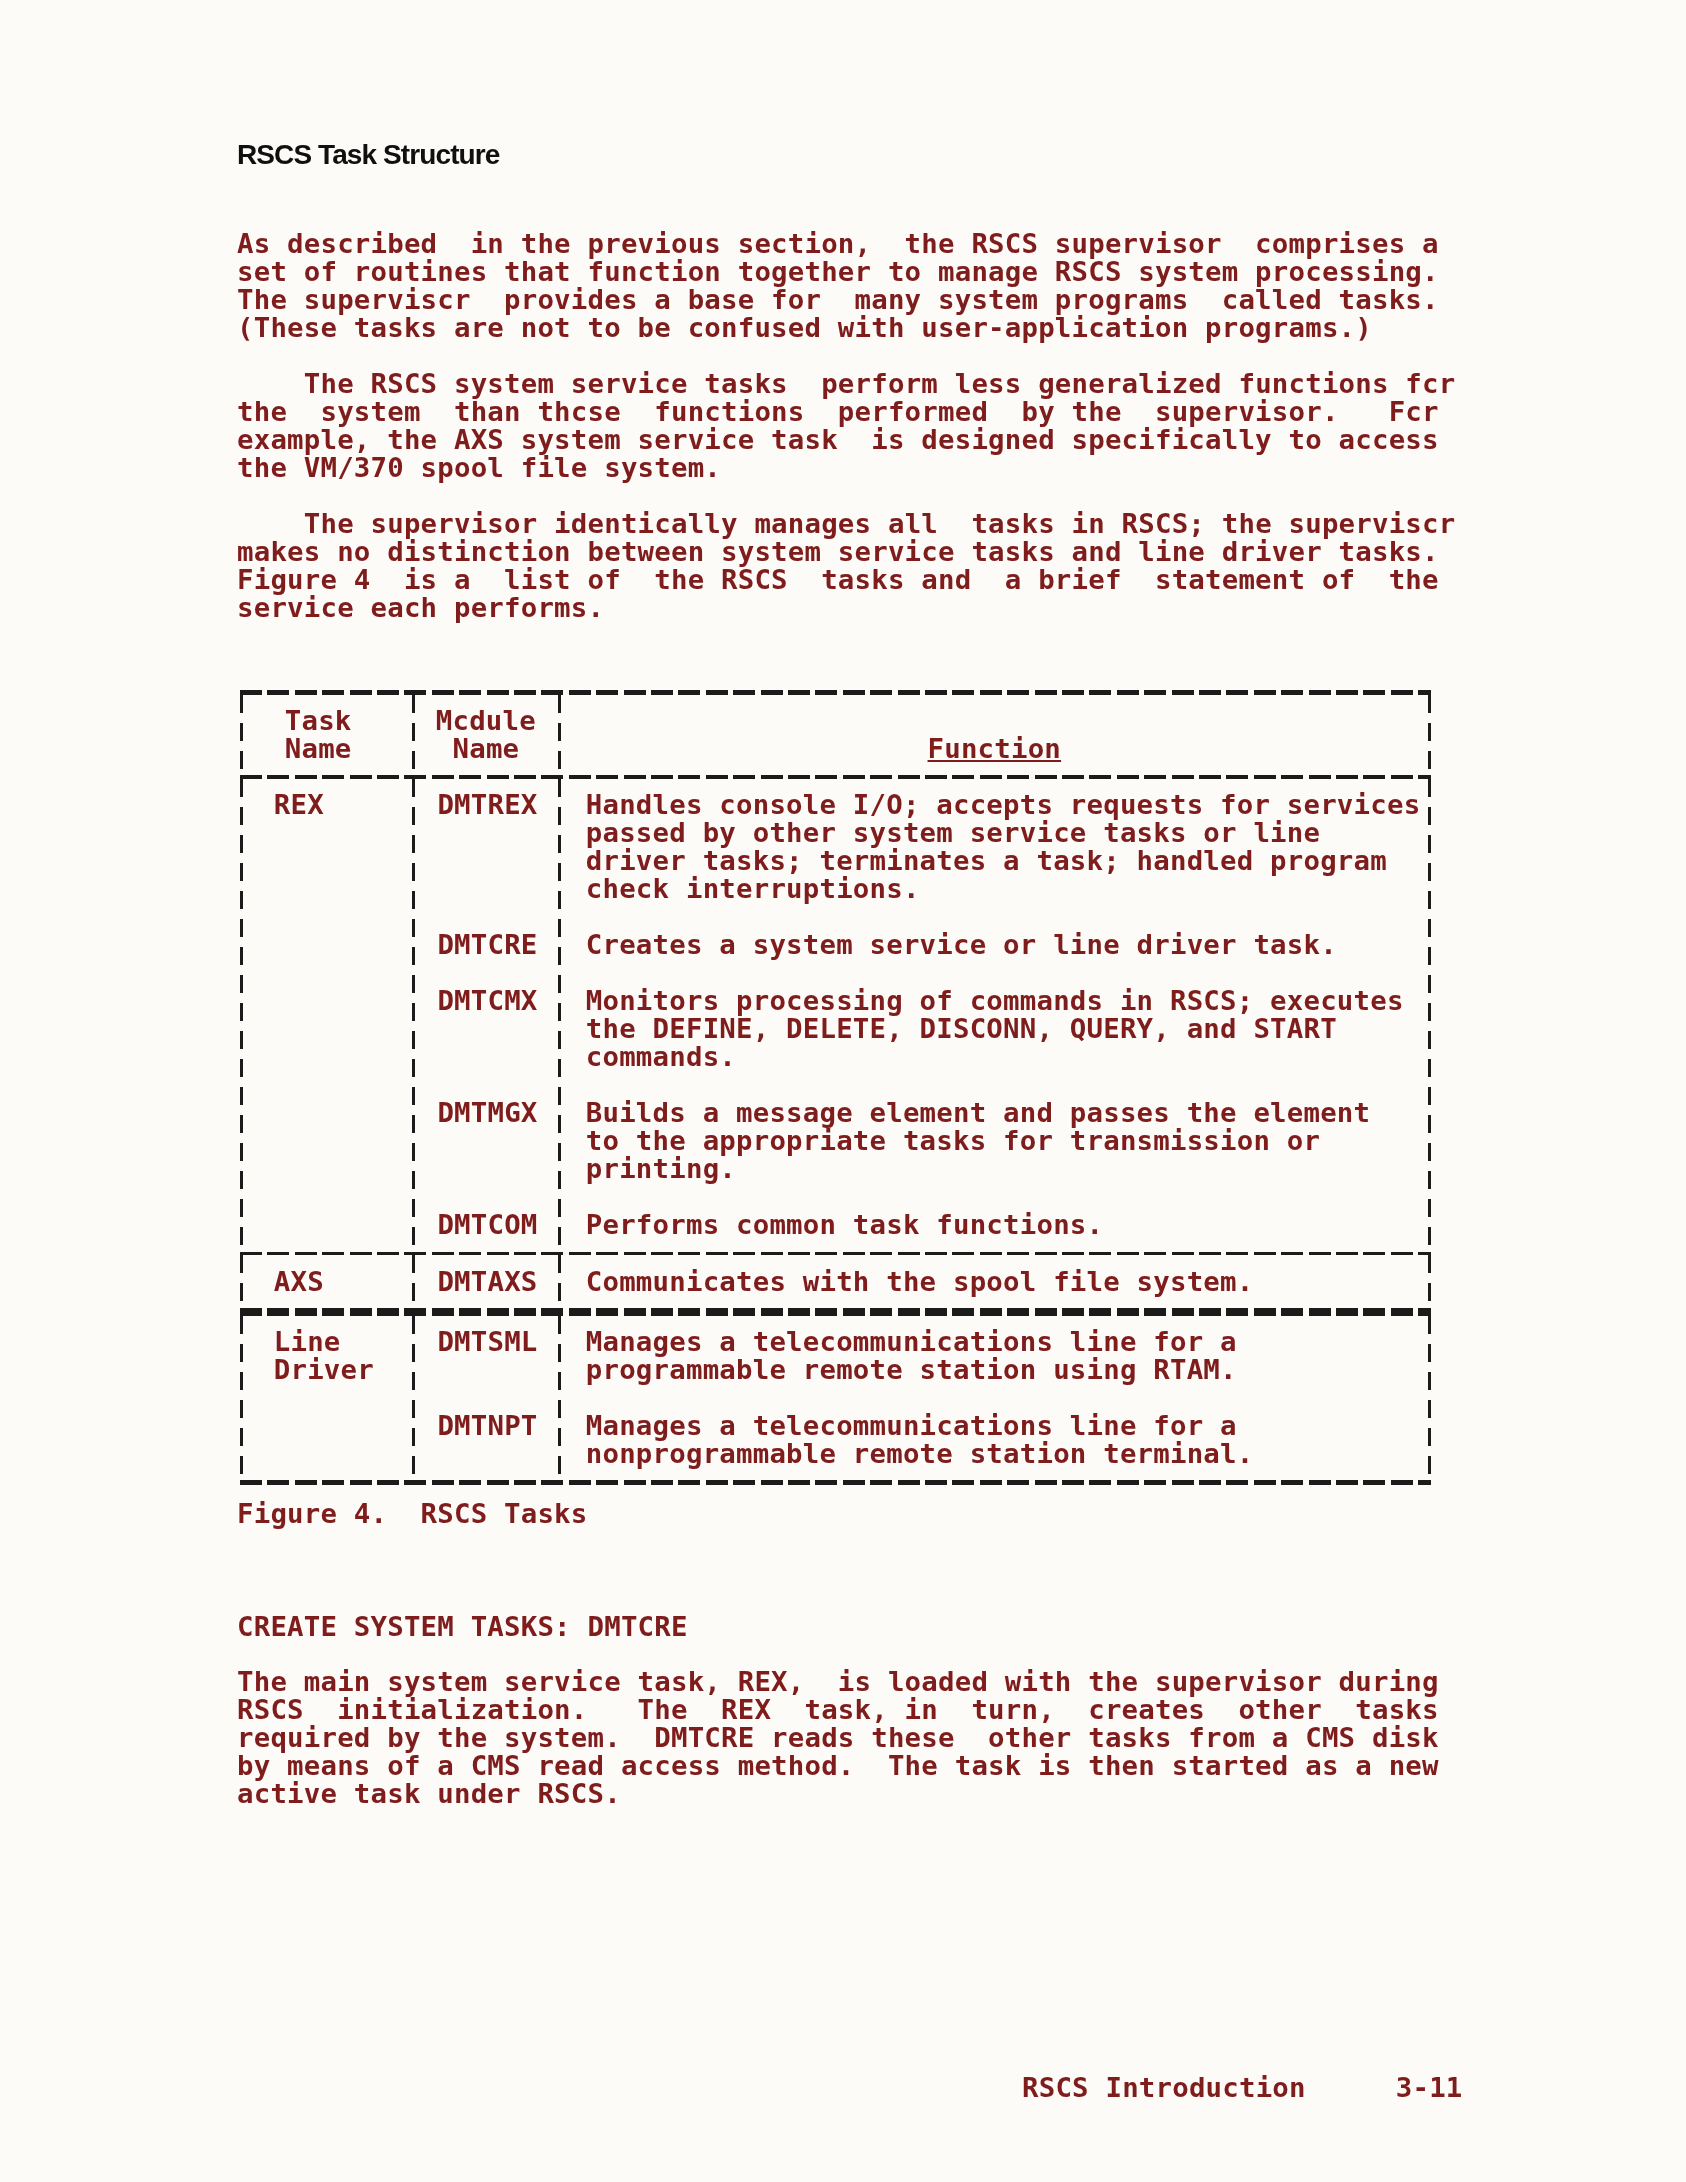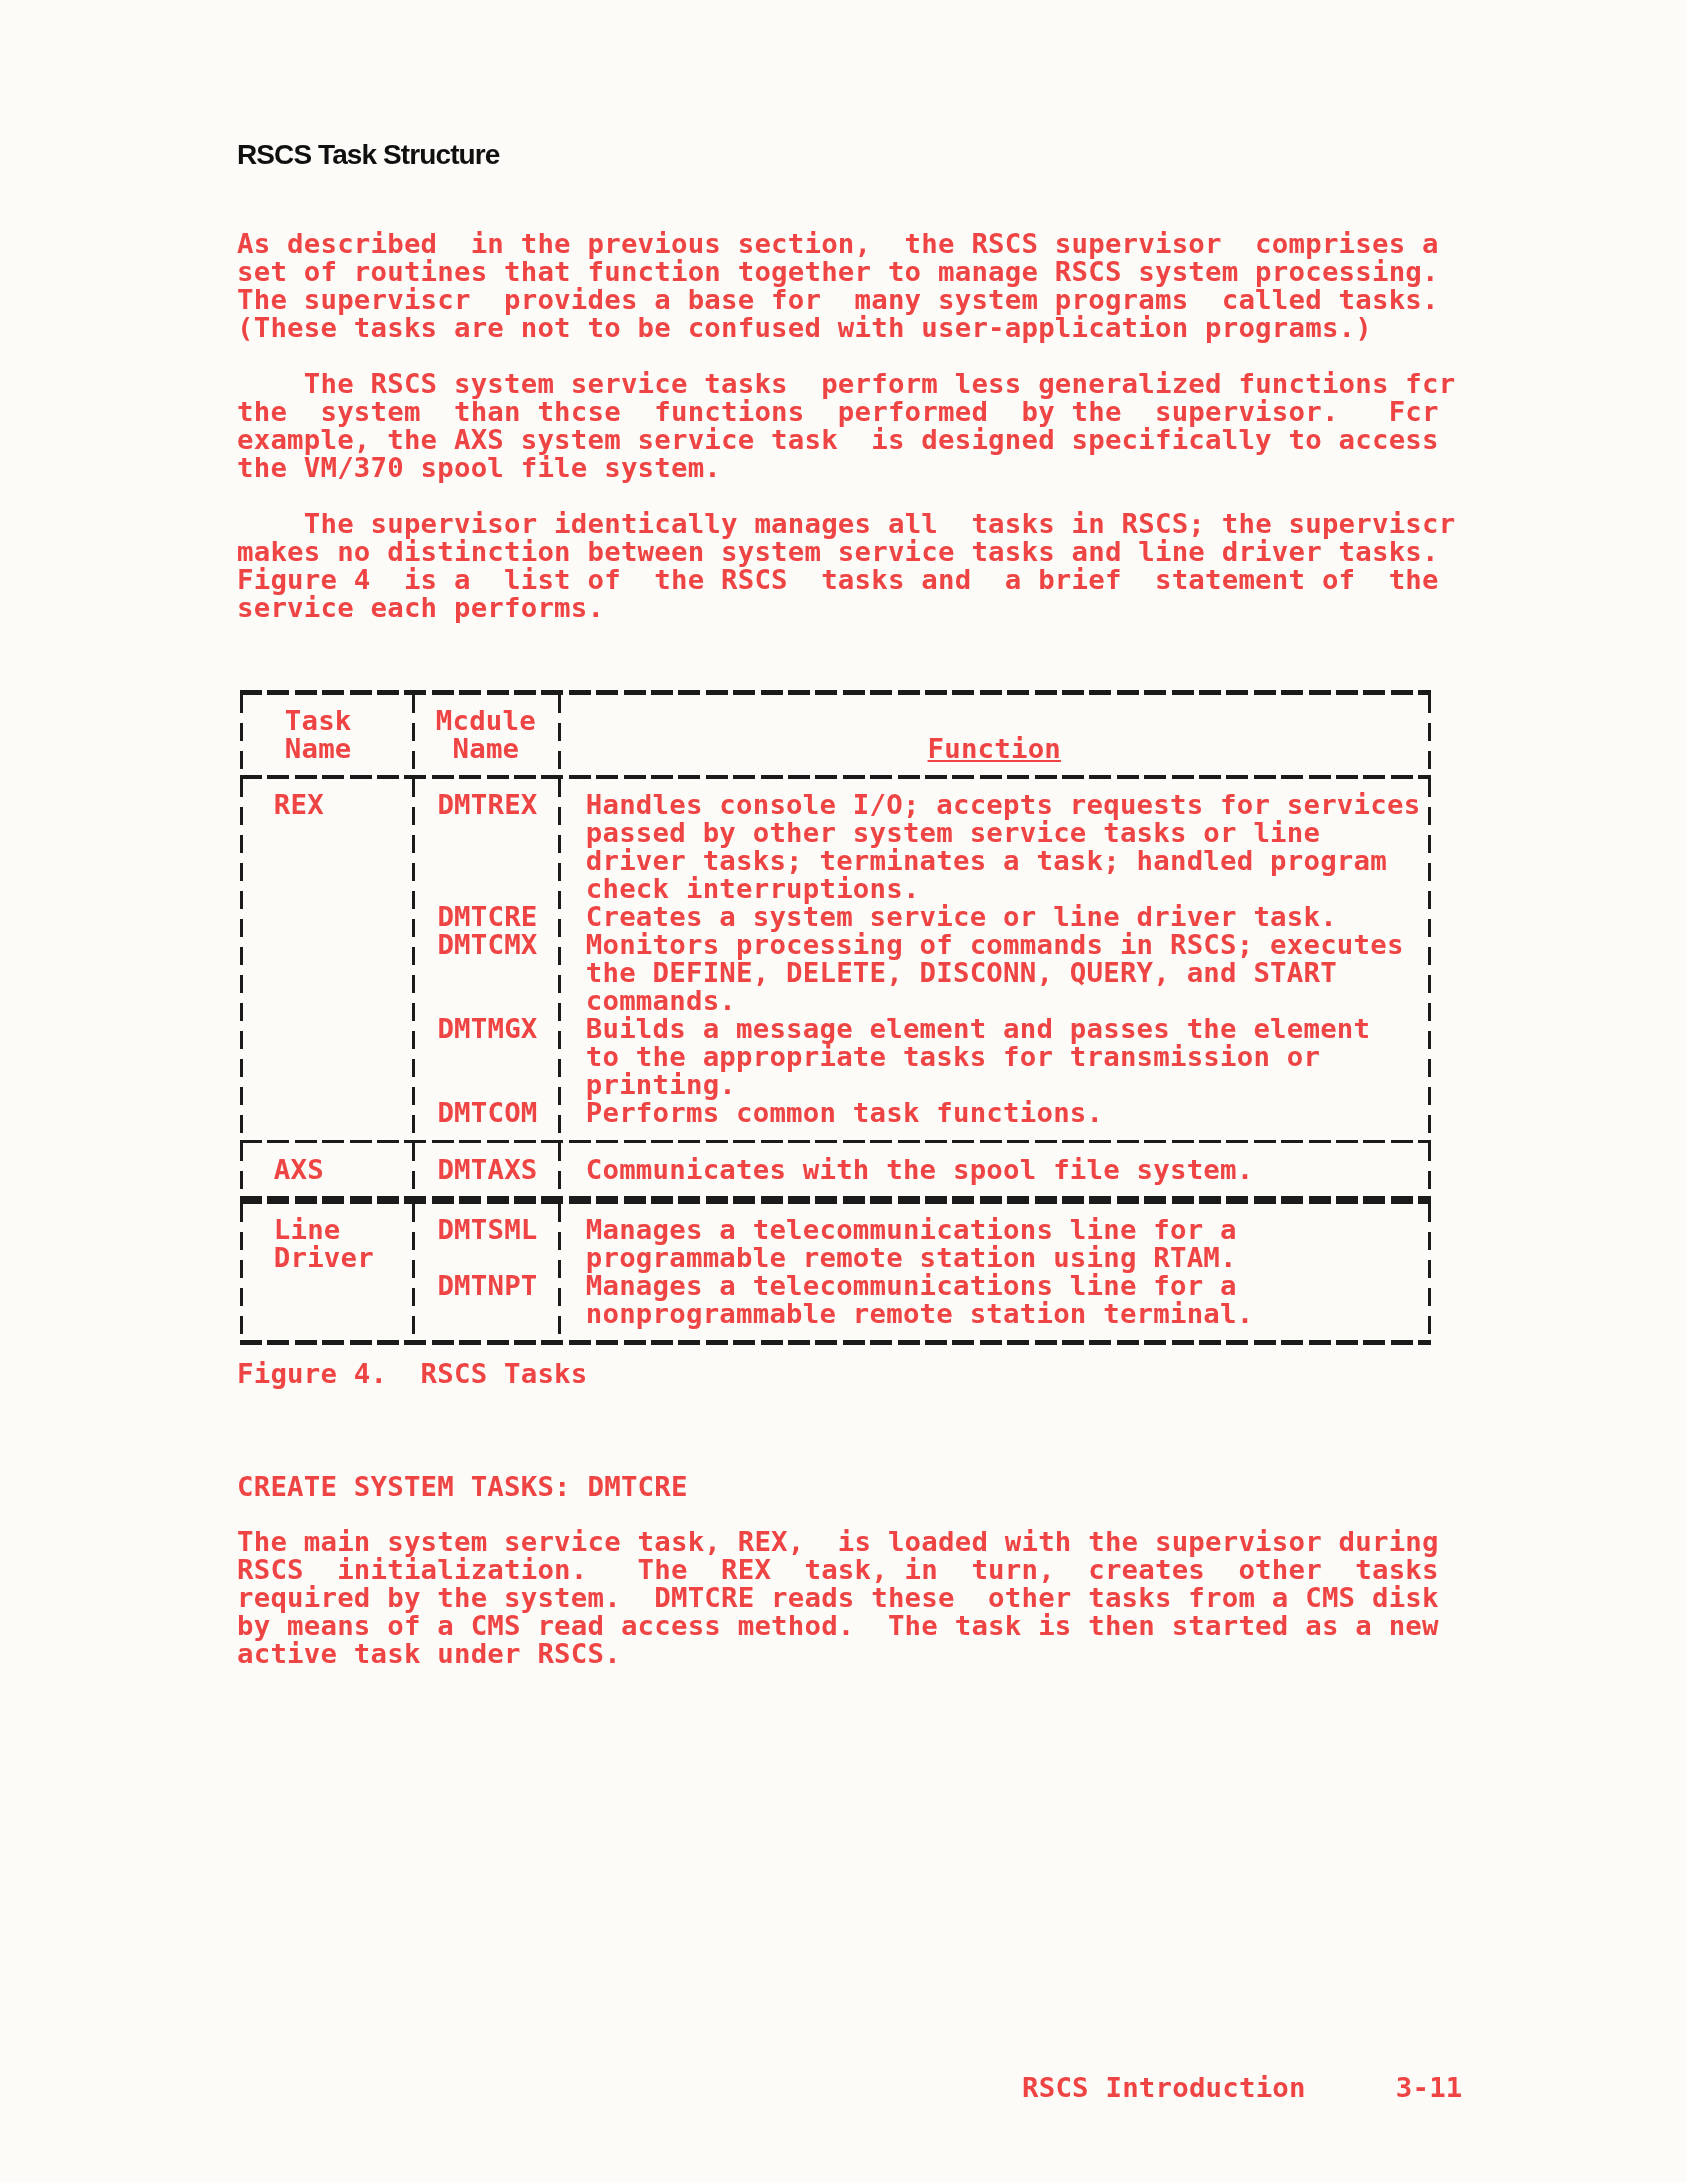--- a/index.html
+++ b/index.html
@@ -8,21 +8,21 @@
     background:#fcfbf8;
     position:relative;
     overflow:hidden;
   }
   .typew {
     font-family:"DejaVu Sans Mono","Liberation Mono",monospace;
     font-weight:700;
     font-size:27.4px;
     line-height:28px;
     letter-spacing:0.2px;
-    color:#ef4444;
+    color:#7f1d1d;
     white-space:pre-wrap;
   }
   .content { position:absolute; left:237px; top:134px; width:1230px; }
   .page-title {
     font-family:"Liberation Sans","DejaVu Sans",sans-serif;
     font-weight:700;
     font-size:28px;
     line-height:42px;
     letter-spacing:-0.9px;
     color:#101010;
@@ -36,20 +36,21 @@
   .ascii-table { width:1191px; margin:68px 0 0 2.8px; }
   .t-hr {
     height:3.8px;
     background:repeating-linear-gradient(90deg,#1b1b1b 0 22px,rgba(0,0,0,0) 22px 27.4px);
   }
   .t-hr.outer { height:4.7px; }
   .t-section {
     position:relative;
     display:grid;
     grid-template-columns:172px 146px 873px;
+    row-gap:28px;
     padding:12.3px 0;
   }
   .pipe {
     position:absolute; top:0; bottom:0; width:2.8px;
     background:repeating-linear-gradient(180deg,#1b1b1b 0 18px,rgba(0,0,0,0) 18px 28px);
   }
   .pipe.p0 { left:0; }
   .pipe.p1 { left:172px; }
   .pipe.p2 { left:318px; }
   .pipe.p3 { left:1188px; }

